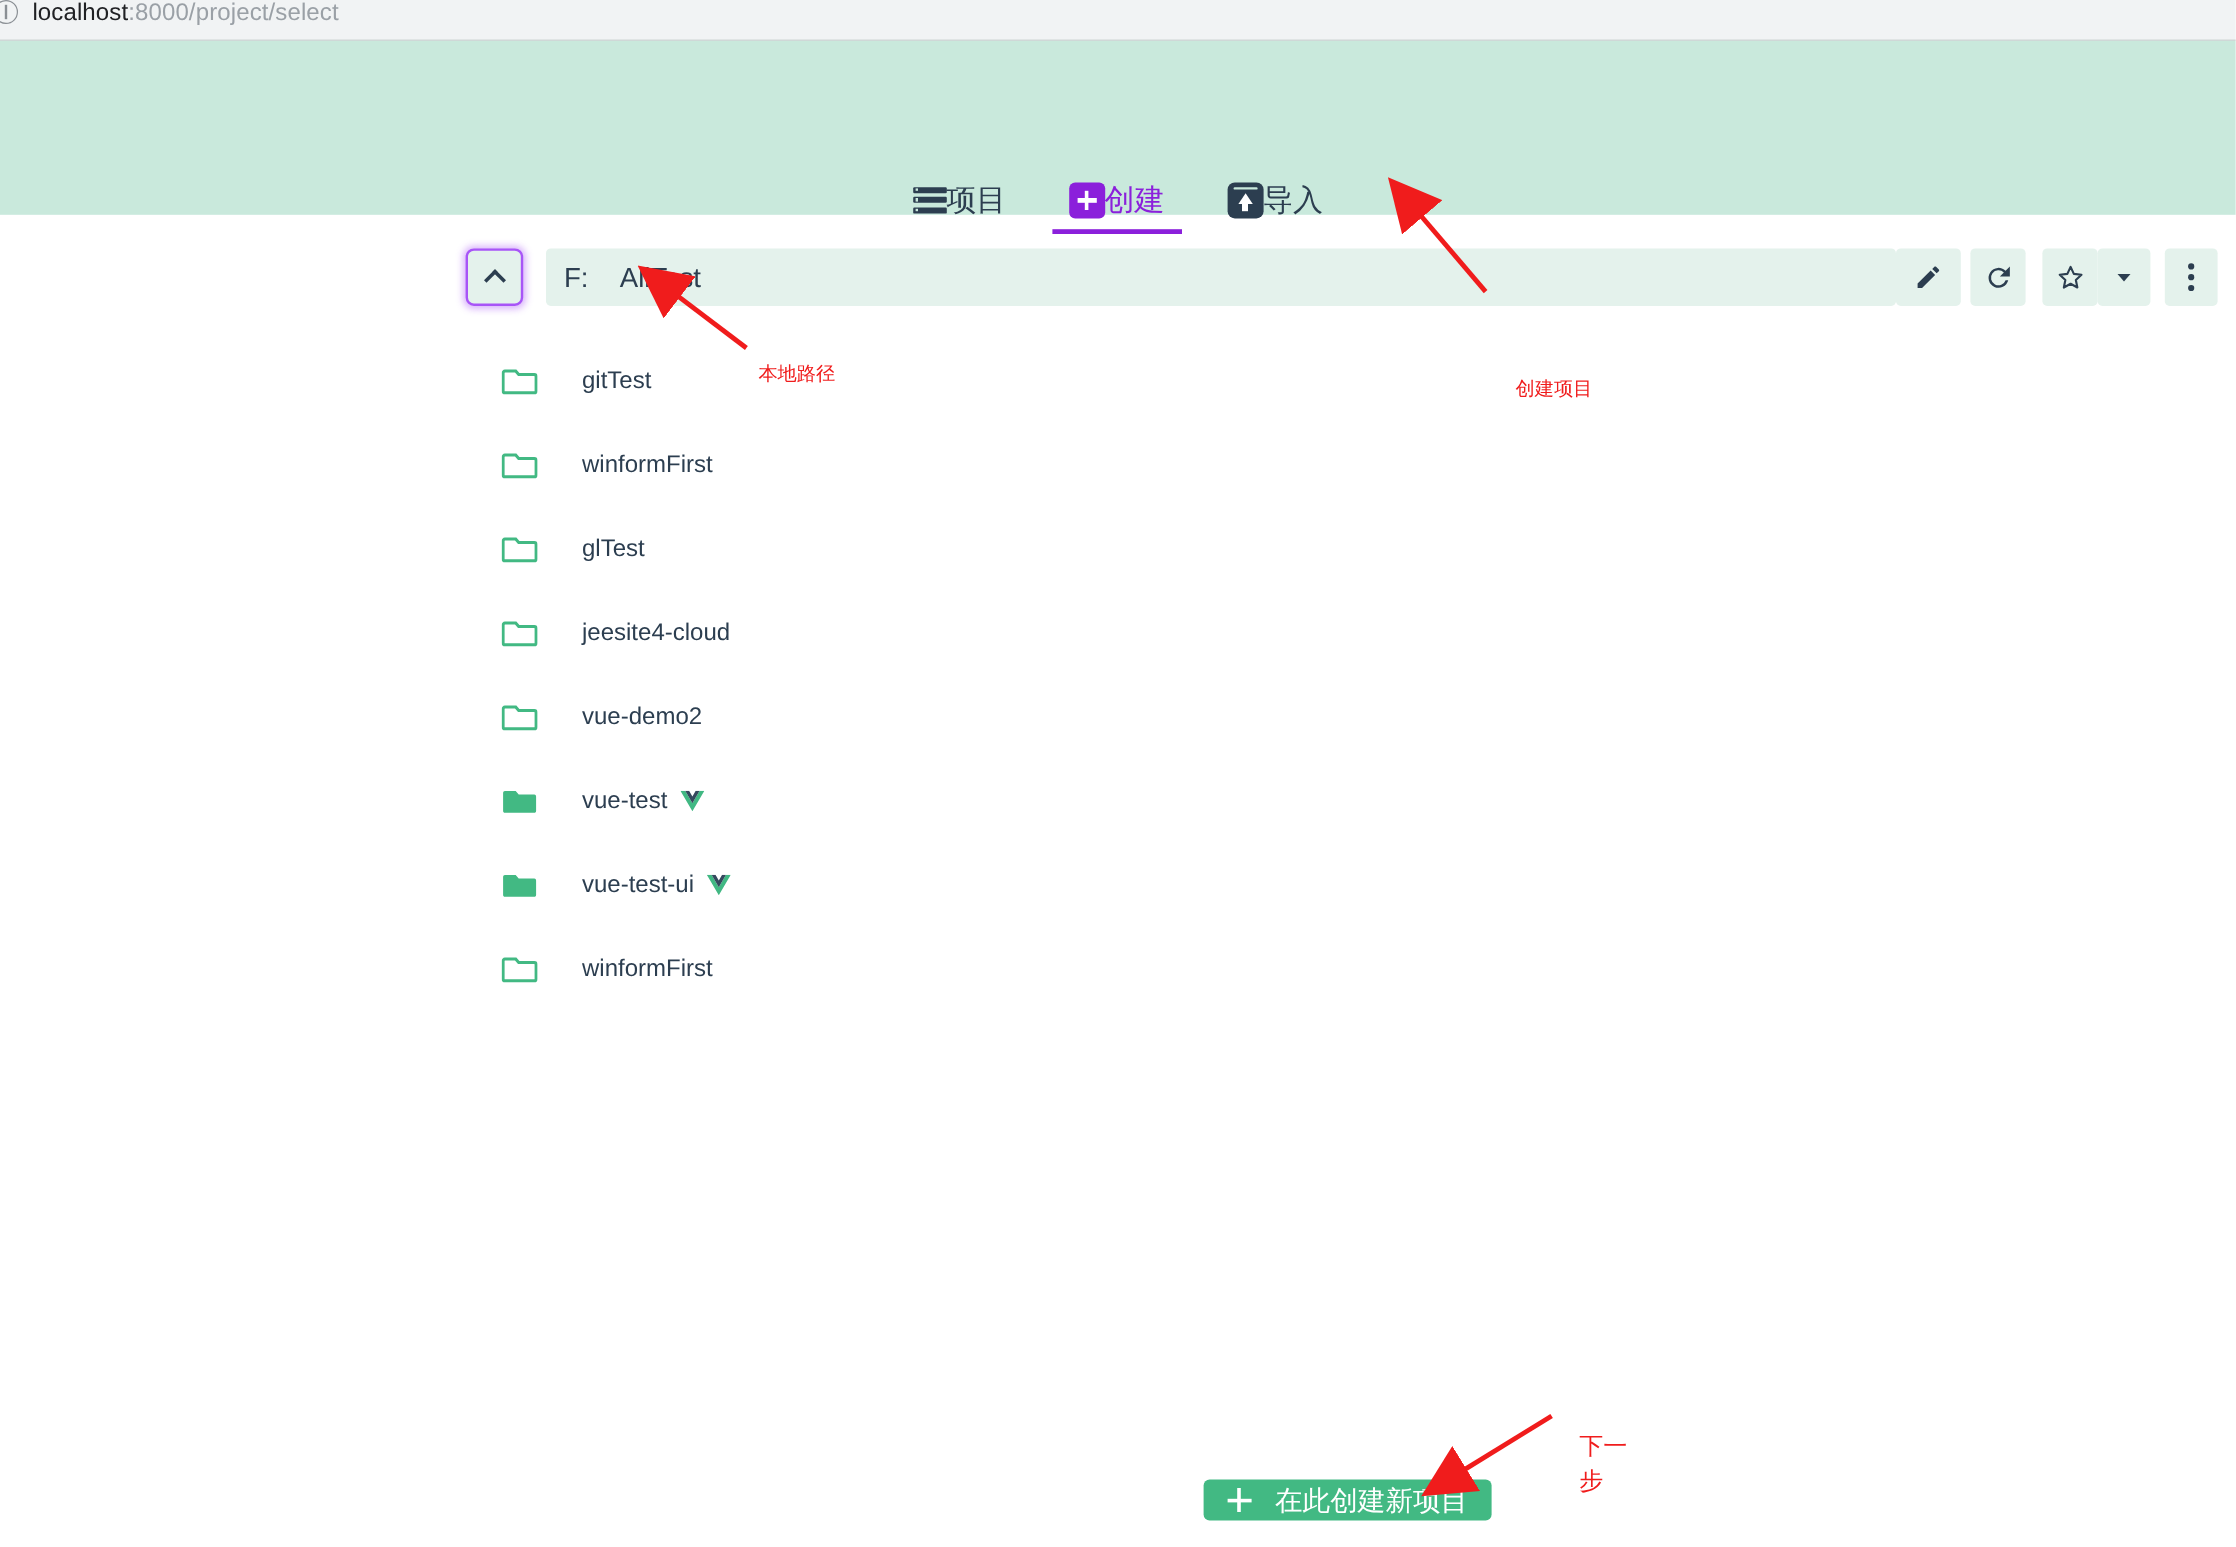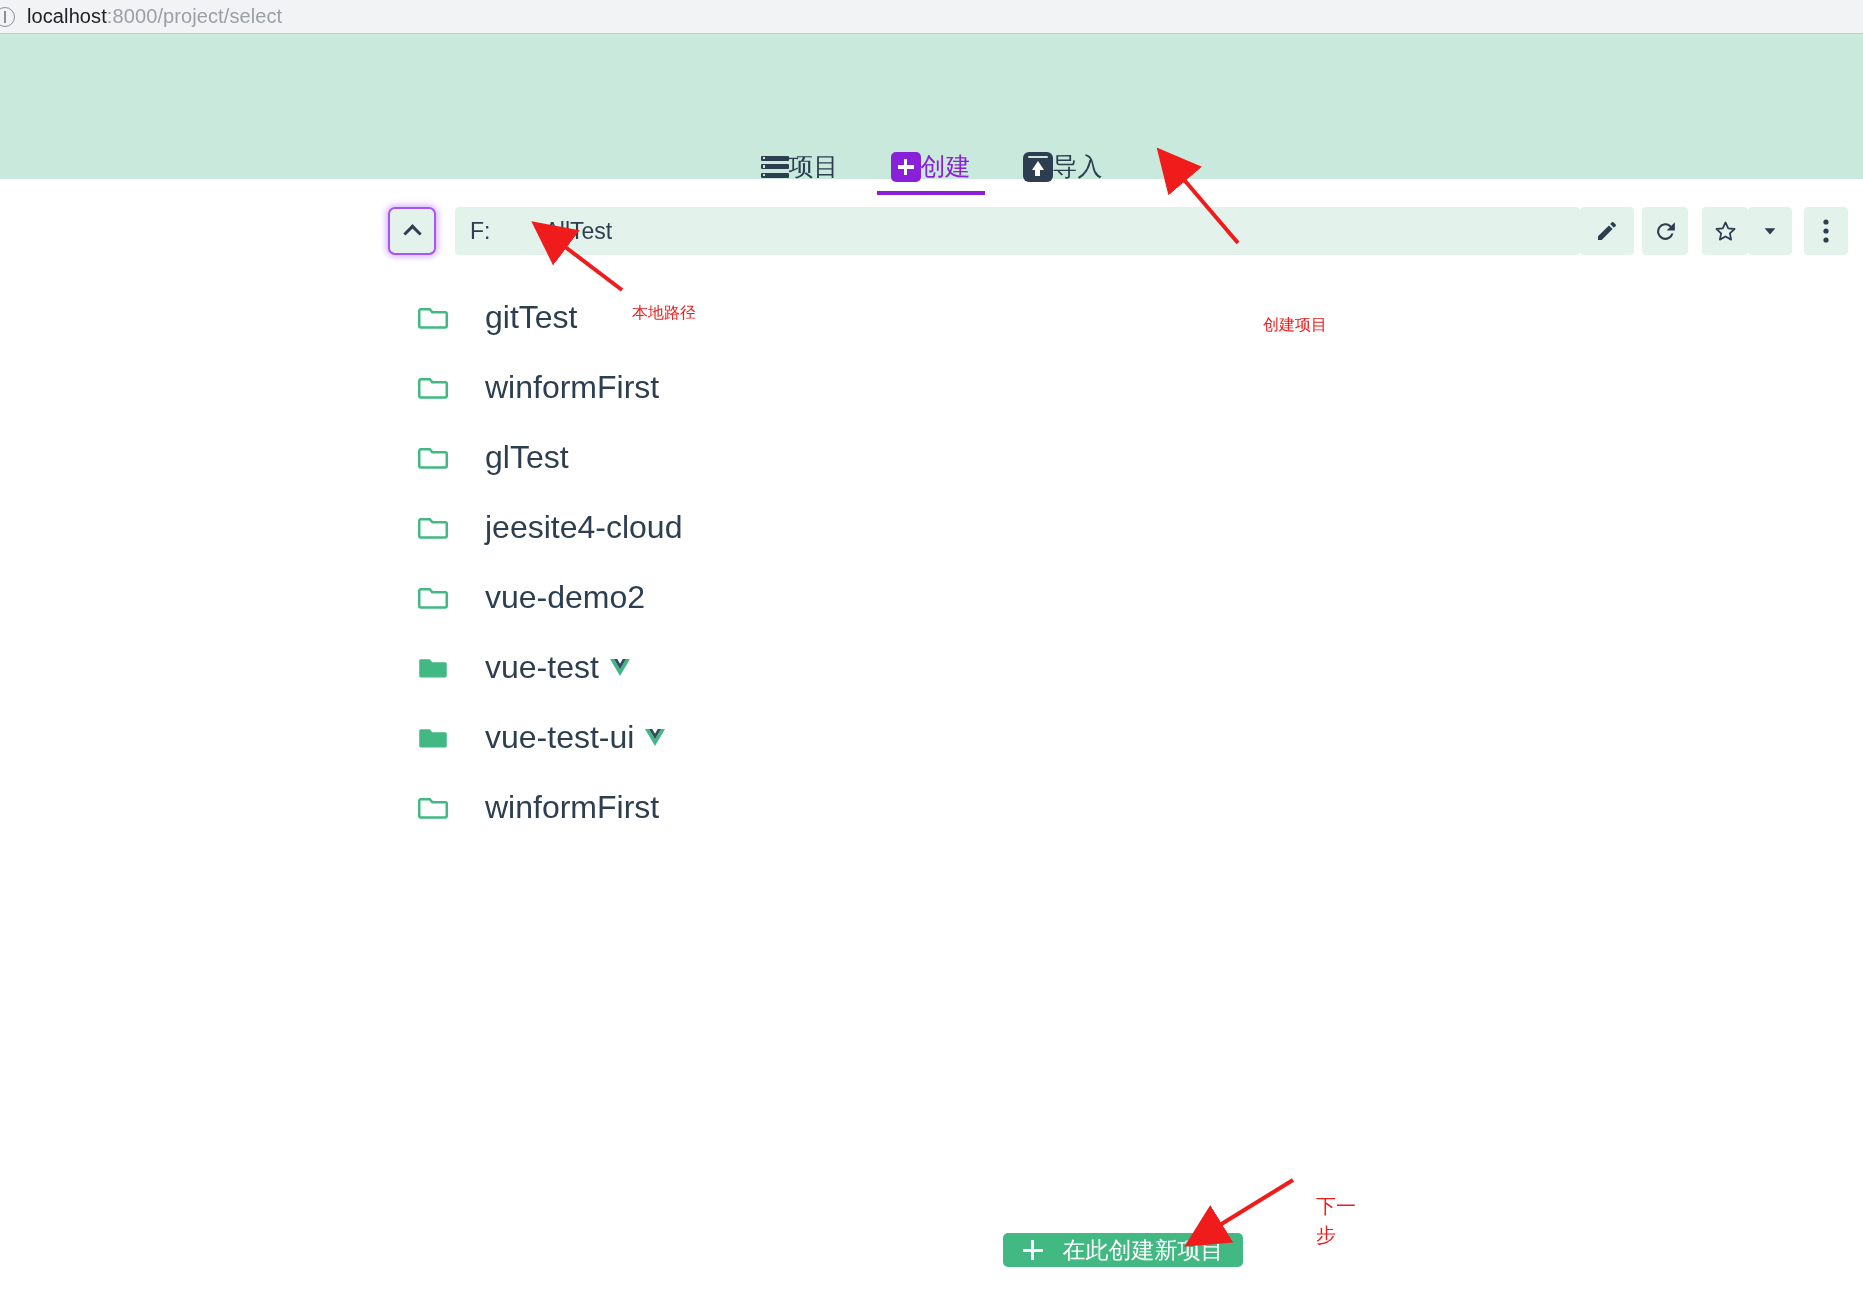--- a/index.html
+++ b/index.html
@@ -9,21 +9,21 @@
     background: #ffffff;
     overflow: hidden;
   }
 
   
   .urlbar {
     position: absolute; top: 0; left: 0;
     width: 1863px; height: 34px;
     background: #f1f3f4;
     border-bottom: 1px solid #c9ccce;
-    display: flex; align-items: center;
+    display: flex; align-items: flex-start;
     padding-left: 6px;
   }
   .urlbar .info-icon {
     width: 20px; height: 20px;
     border: 1.6px solid #8a8f94; border-radius: 50%;
     margin-left: -11px; margin-right: 12px;
     position: relative; flex: none;
   }
   .urlbar .info-icon::after {
     content: ""; position: absolute;
@@ -137,21 +137,21 @@
 
   .path-field {
     position: absolute; left: 455px; top: 0;
     width: 1125px; height: 48px;
     background: #e4f2ec; border-radius: 4px;
     display: flex; align-items: center;
     padding-left: 15px; gap: 26px;
     cursor: text;
   }
   .path-drive { font-size: 23px; color: #2c3e50; }
-  .path-value { font-size: 23px; color: #2c3e50; margin-left: 28px; }
+  .path-value { font-size: 23px; color: #2c3e50; }
 
   .tool-btn {
     position: absolute; top: 0;
     height: 48px;
     background: #e4f2ec; border-radius: 4px;
     display: flex; align-items: center; justify-content: center;
     cursor: pointer;
   }
   .tb-edit   { left: 1580px; width: 54px; }
   .tb-refresh{ left: 1642px; width: 46px; }
@@ -166,21 +166,21 @@
     position: absolute; top: 282px; left: 0;
     width: 1863px;
   }
   .file-row {
     height: 70px;
     display: flex; align-items: center;
     padding-left: 418px;
     cursor: pointer;
   }
   .folder-ic { width: 30px; height: 25px; flex: none; margin-right: 37px; }
-  .file-name { font-size: 32px; color: #2c3e50; white-space: nowrap; }
+  .file-name { font-size: 20px; color: #2c3e50; white-space: nowrap; }
   .vue-badge { margin-left: 11px; display: inline-block; vertical-align: -2px; }
 
   
   .create-btn {
     position: absolute; left: 1003px; top: 1233px;
     width: 240px; height: 34px;
     background: #42b983; border-radius: 5px;
     display: flex; align-items: center; justify-content: center;
     gap: 20px; cursor: pointer;
   }

